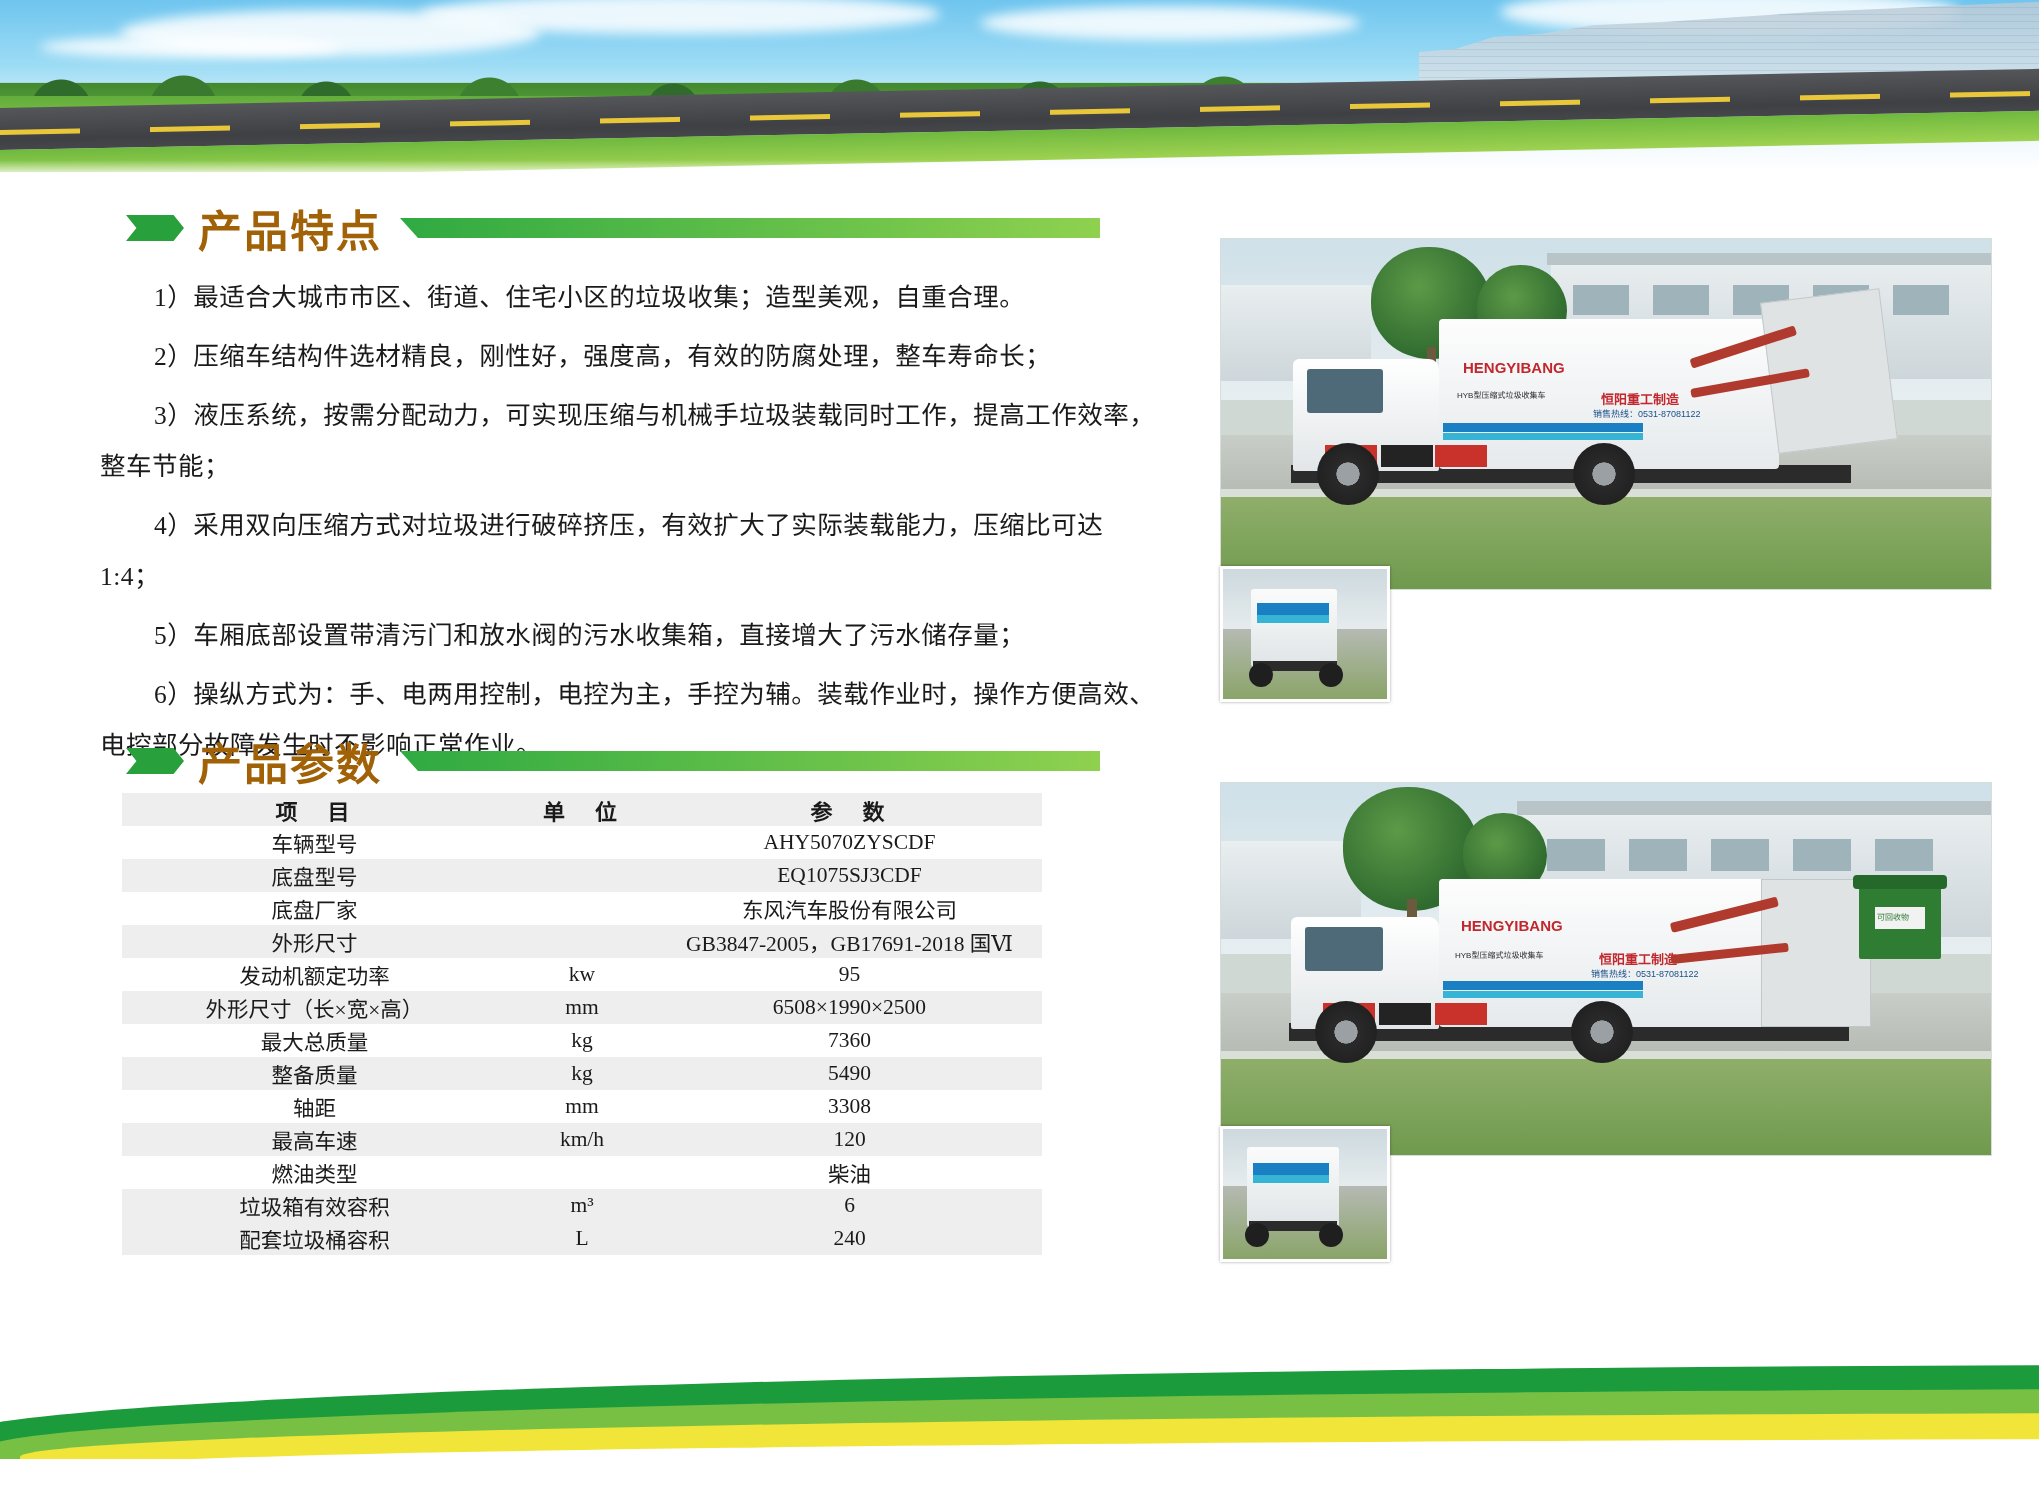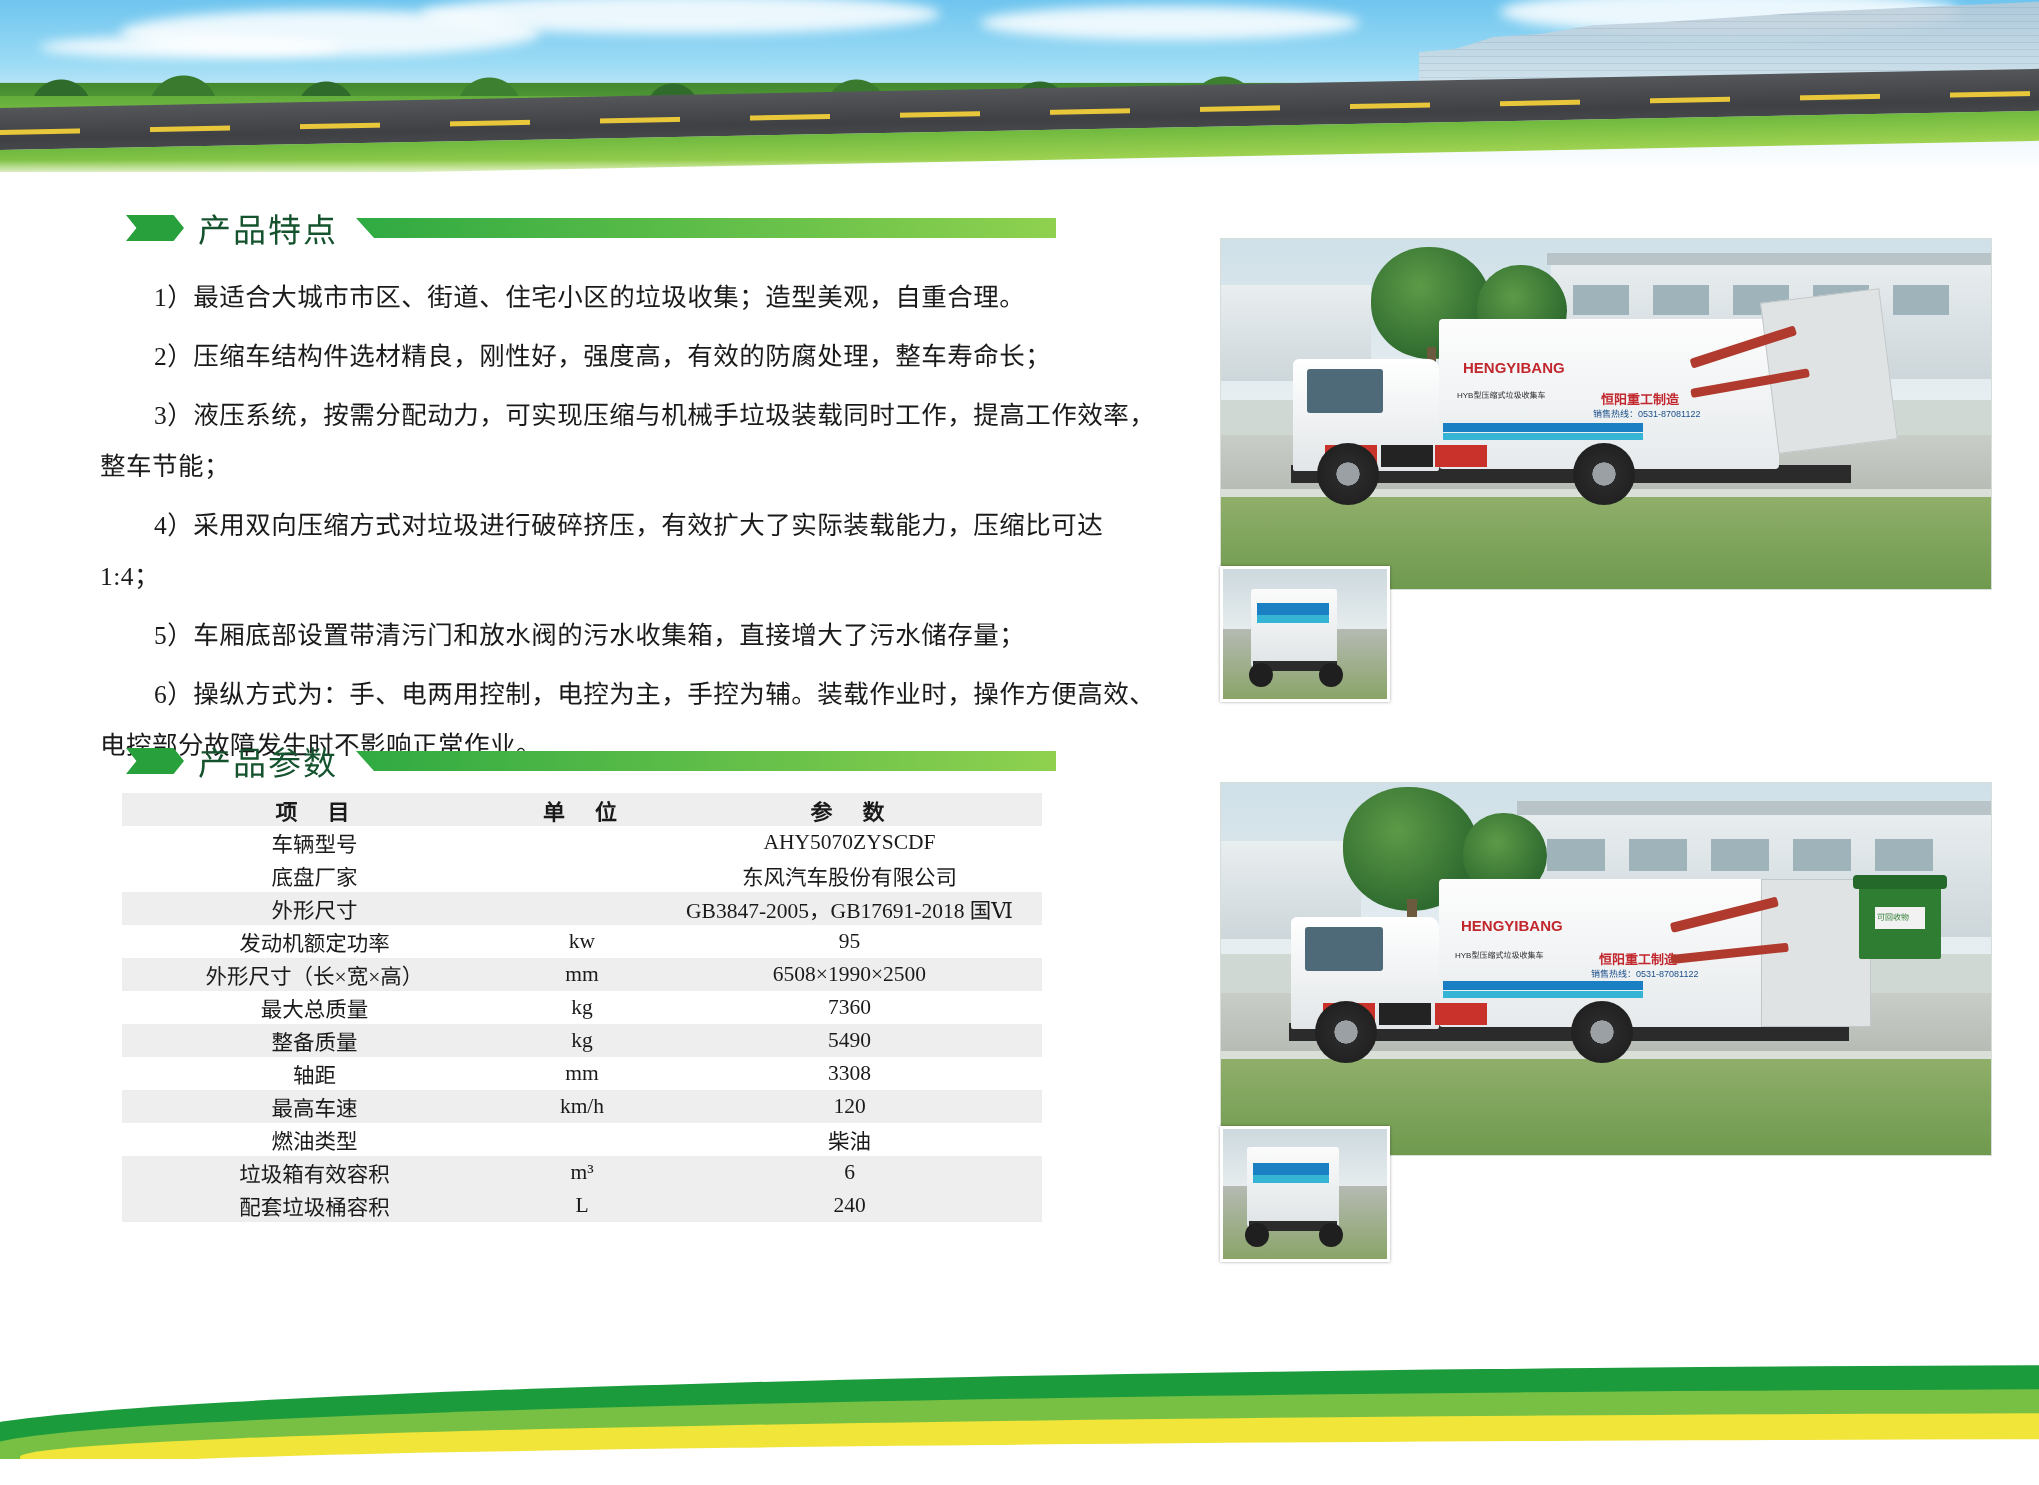--- a/index.html
+++ b/index.html
@@ -64,21 +64,21 @@
   .banner-fade{position:absolute;left:0;top:160px;width:2039px;height:18px;background:linear-gradient(to bottom,rgba(255,255,255,0),#ffffff);}
 
   
   .sec{position:absolute;display:flex;align-items:center;height:40px;}
   .sec .chev{
     width:58px;height:26px;background:#28a03c;margin-right:14px;
     clip-path:polygon(0 0,82% 0,100% 50%,82% 100%,0 100%,18% 50%);
   }
   .sec .sec-title{
     font-family:"Liberation Sans","DejaVu Sans",sans-serif;
-    font-weight:normal;font-size:33px;color:#14532d;letter-spacing:2px;white-space:nowrap;
+    font-weight:bold;font-size:44px;color:#a16207;letter-spacing:2px;white-space:nowrap;
   }
   .sec .bar{
     margin-left:18px;height:20px;background:linear-gradient(to right,#2faa42,#8fd14f);
     clip-path:polygon(0 0,100% 0,100% 100%,18px 100%);
   }
   #sec-features{left:126px;top:208px;}
   #sec-features .bar{width:700px;}
   #sec-params{left:126px;top:741px;}
   #sec-params .bar{width:700px;}
 
@@ -202,20 +202,25 @@
           <tr class="hdr alt">
             <td>项　目</td>
             <td>单　位</td>
             <td>参　数</td>
           </tr>
           <tr>
             <td>车辆型号</td>
             <td></td>
             <td>AHY5070ZYSCDF</td>
           </tr>
+          <tr class="alt">
+            <td>底盘型号</td>
+            <td></td>
+            <td>EQ1075SJ3CDF</td>
+          </tr>
           <tr>
             <td>底盘厂家</td>
             <td></td>
             <td>东风汽车股份有限公司</td>
           </tr>
           <tr class="alt">
             <td>外形尺寸</td>
             <td></td>
             <td>GB3847-2005，GB17691-2018 国Ⅵ</td>
           </tr>

